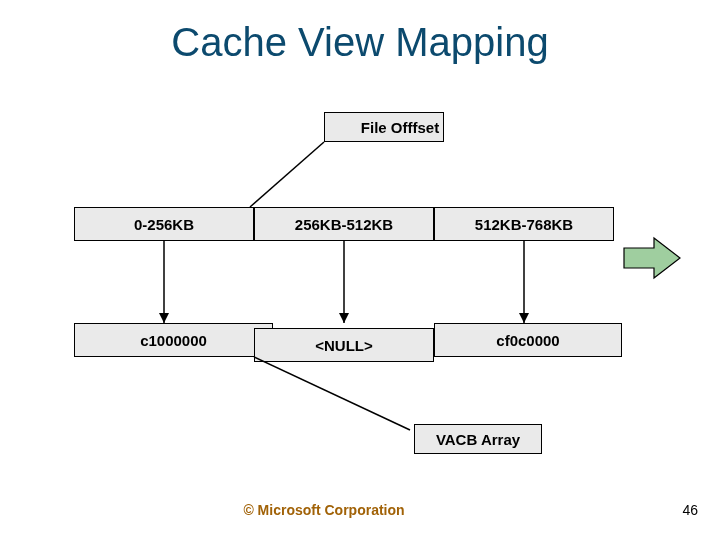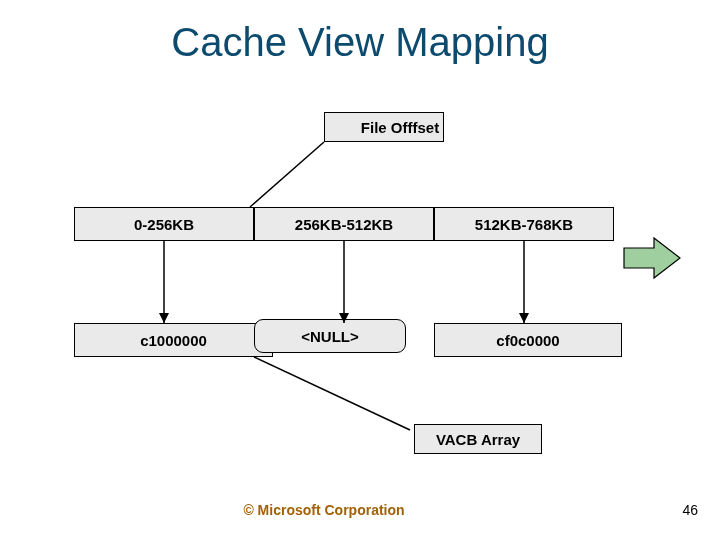--- a/index.html
+++ b/index.html
@@ -74,21 +74,21 @@
 
 <div class="title">Cache View Mapping</div>
 
 <div class="box label-box" style="left:324px; top:112px; width:120px;padding-left:32px;">File Offfset</div>
 
 <div class="box row-cell" style="left:74px;  top:207px; width:180px;">0-256KB</div>
 <div class="box row-cell" style="left:254px; top:207px; width:180px;">256KB-512KB</div>
 <div class="box row-cell" style="left:434px; top:207px; width:180px;">512KB-768KB</div>
 
 <div class="box row-cell" style="left:74px;  top:323px; width:199px;">c1000000</div>
-<div class="box row-cell" style="left:254px; top:319px; width:152px;border-radius:9px;">&lt;NULL&gt;</div>
+<div class="box row-cell" style="left:254px; top:328px; width:180px;">&lt;NULL&gt;</div>
 <div class="box row-cell" style="left:434px; top:323px; width:188px;">cf0c0000</div>
 
 <div class="box label-box" style="left:414px; top:424px; width:128px;">VACB Array</div>
 
 <svg class="connectors" viewBox="0 0 720 540">
   <defs>
     <marker id="arrow" viewBox="0 0 10 10" refX="10" refY="5" markerWidth="7" markerHeight="7" orient="auto-start-reverse">
       <path d="M 0 0 L 10 5 L 0 10 z" fill="#000"></path>
     </marker>
   </defs>

